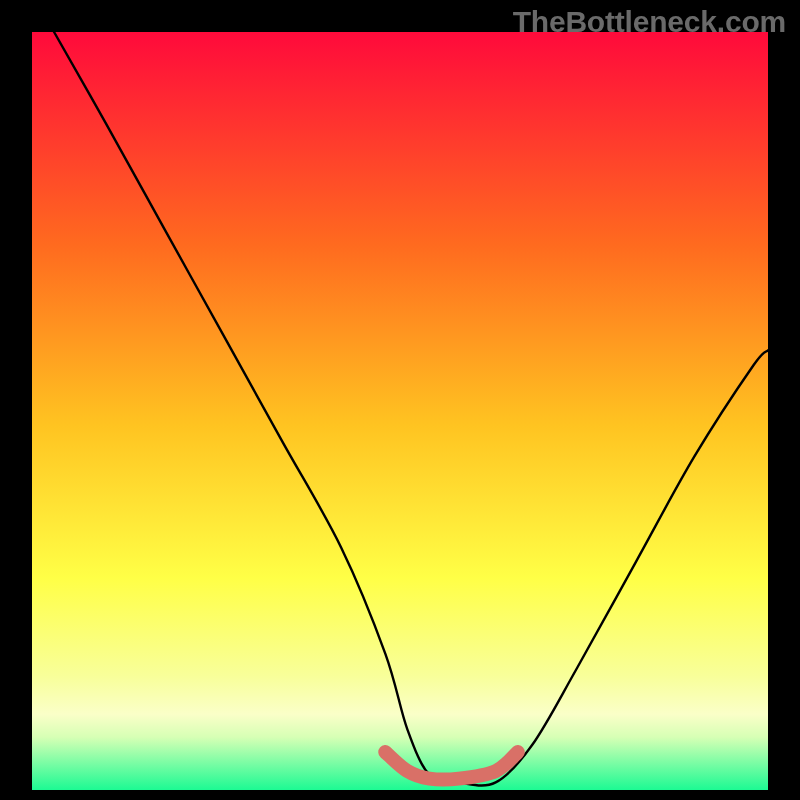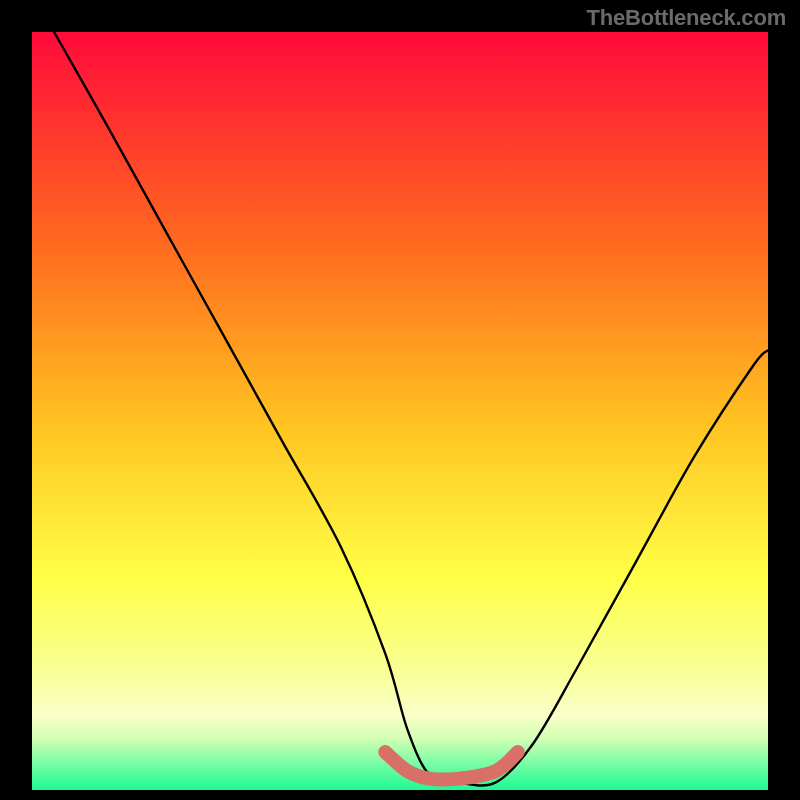--- a/index.html
+++ b/index.html
@@ -17,21 +17,21 @@
     top: 0;
     width: 800px;
     height: 800px;
     background: #000;
   }
   .watermark {
     position: absolute;
     top: 5px;
     right: 14px;
     color: #6a6a6a;
-    font-size: 22px;
+    font-size: 30px;
     font-weight: 600;
     letter-spacing: -0.2px;
   }
   .plot {
     display: block;
   }
 </style>
 </head>
 <body>
 

